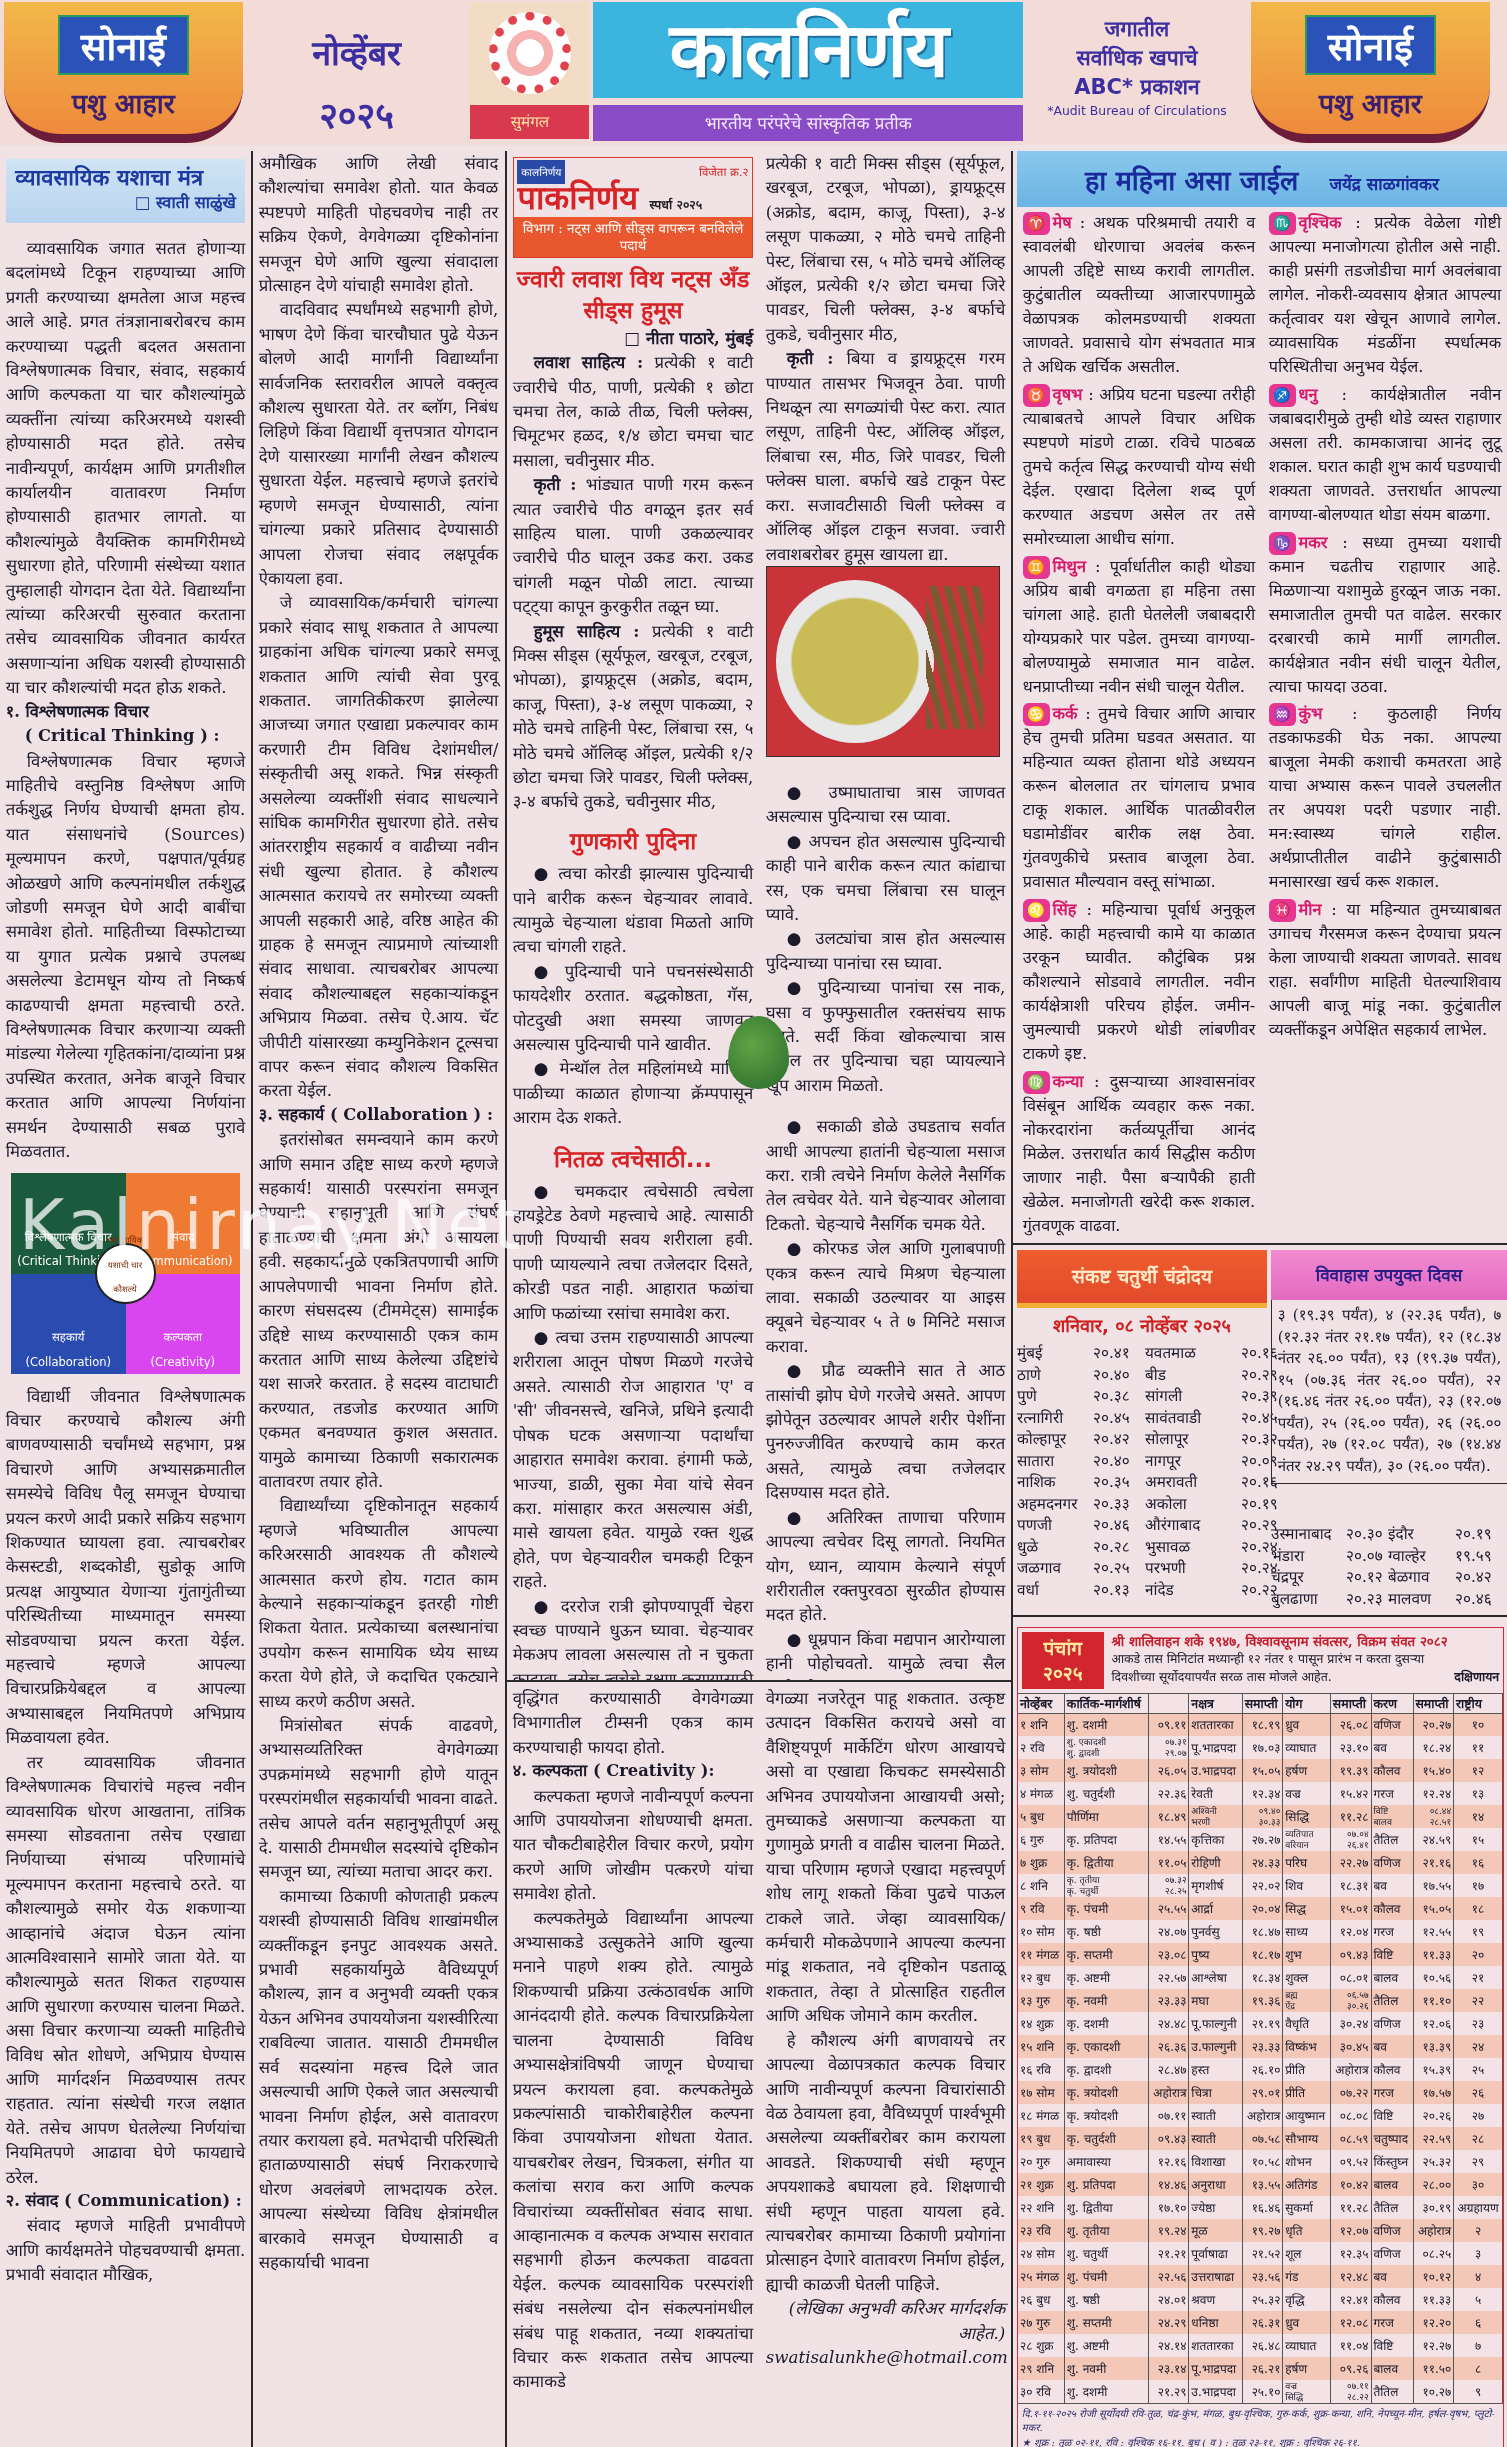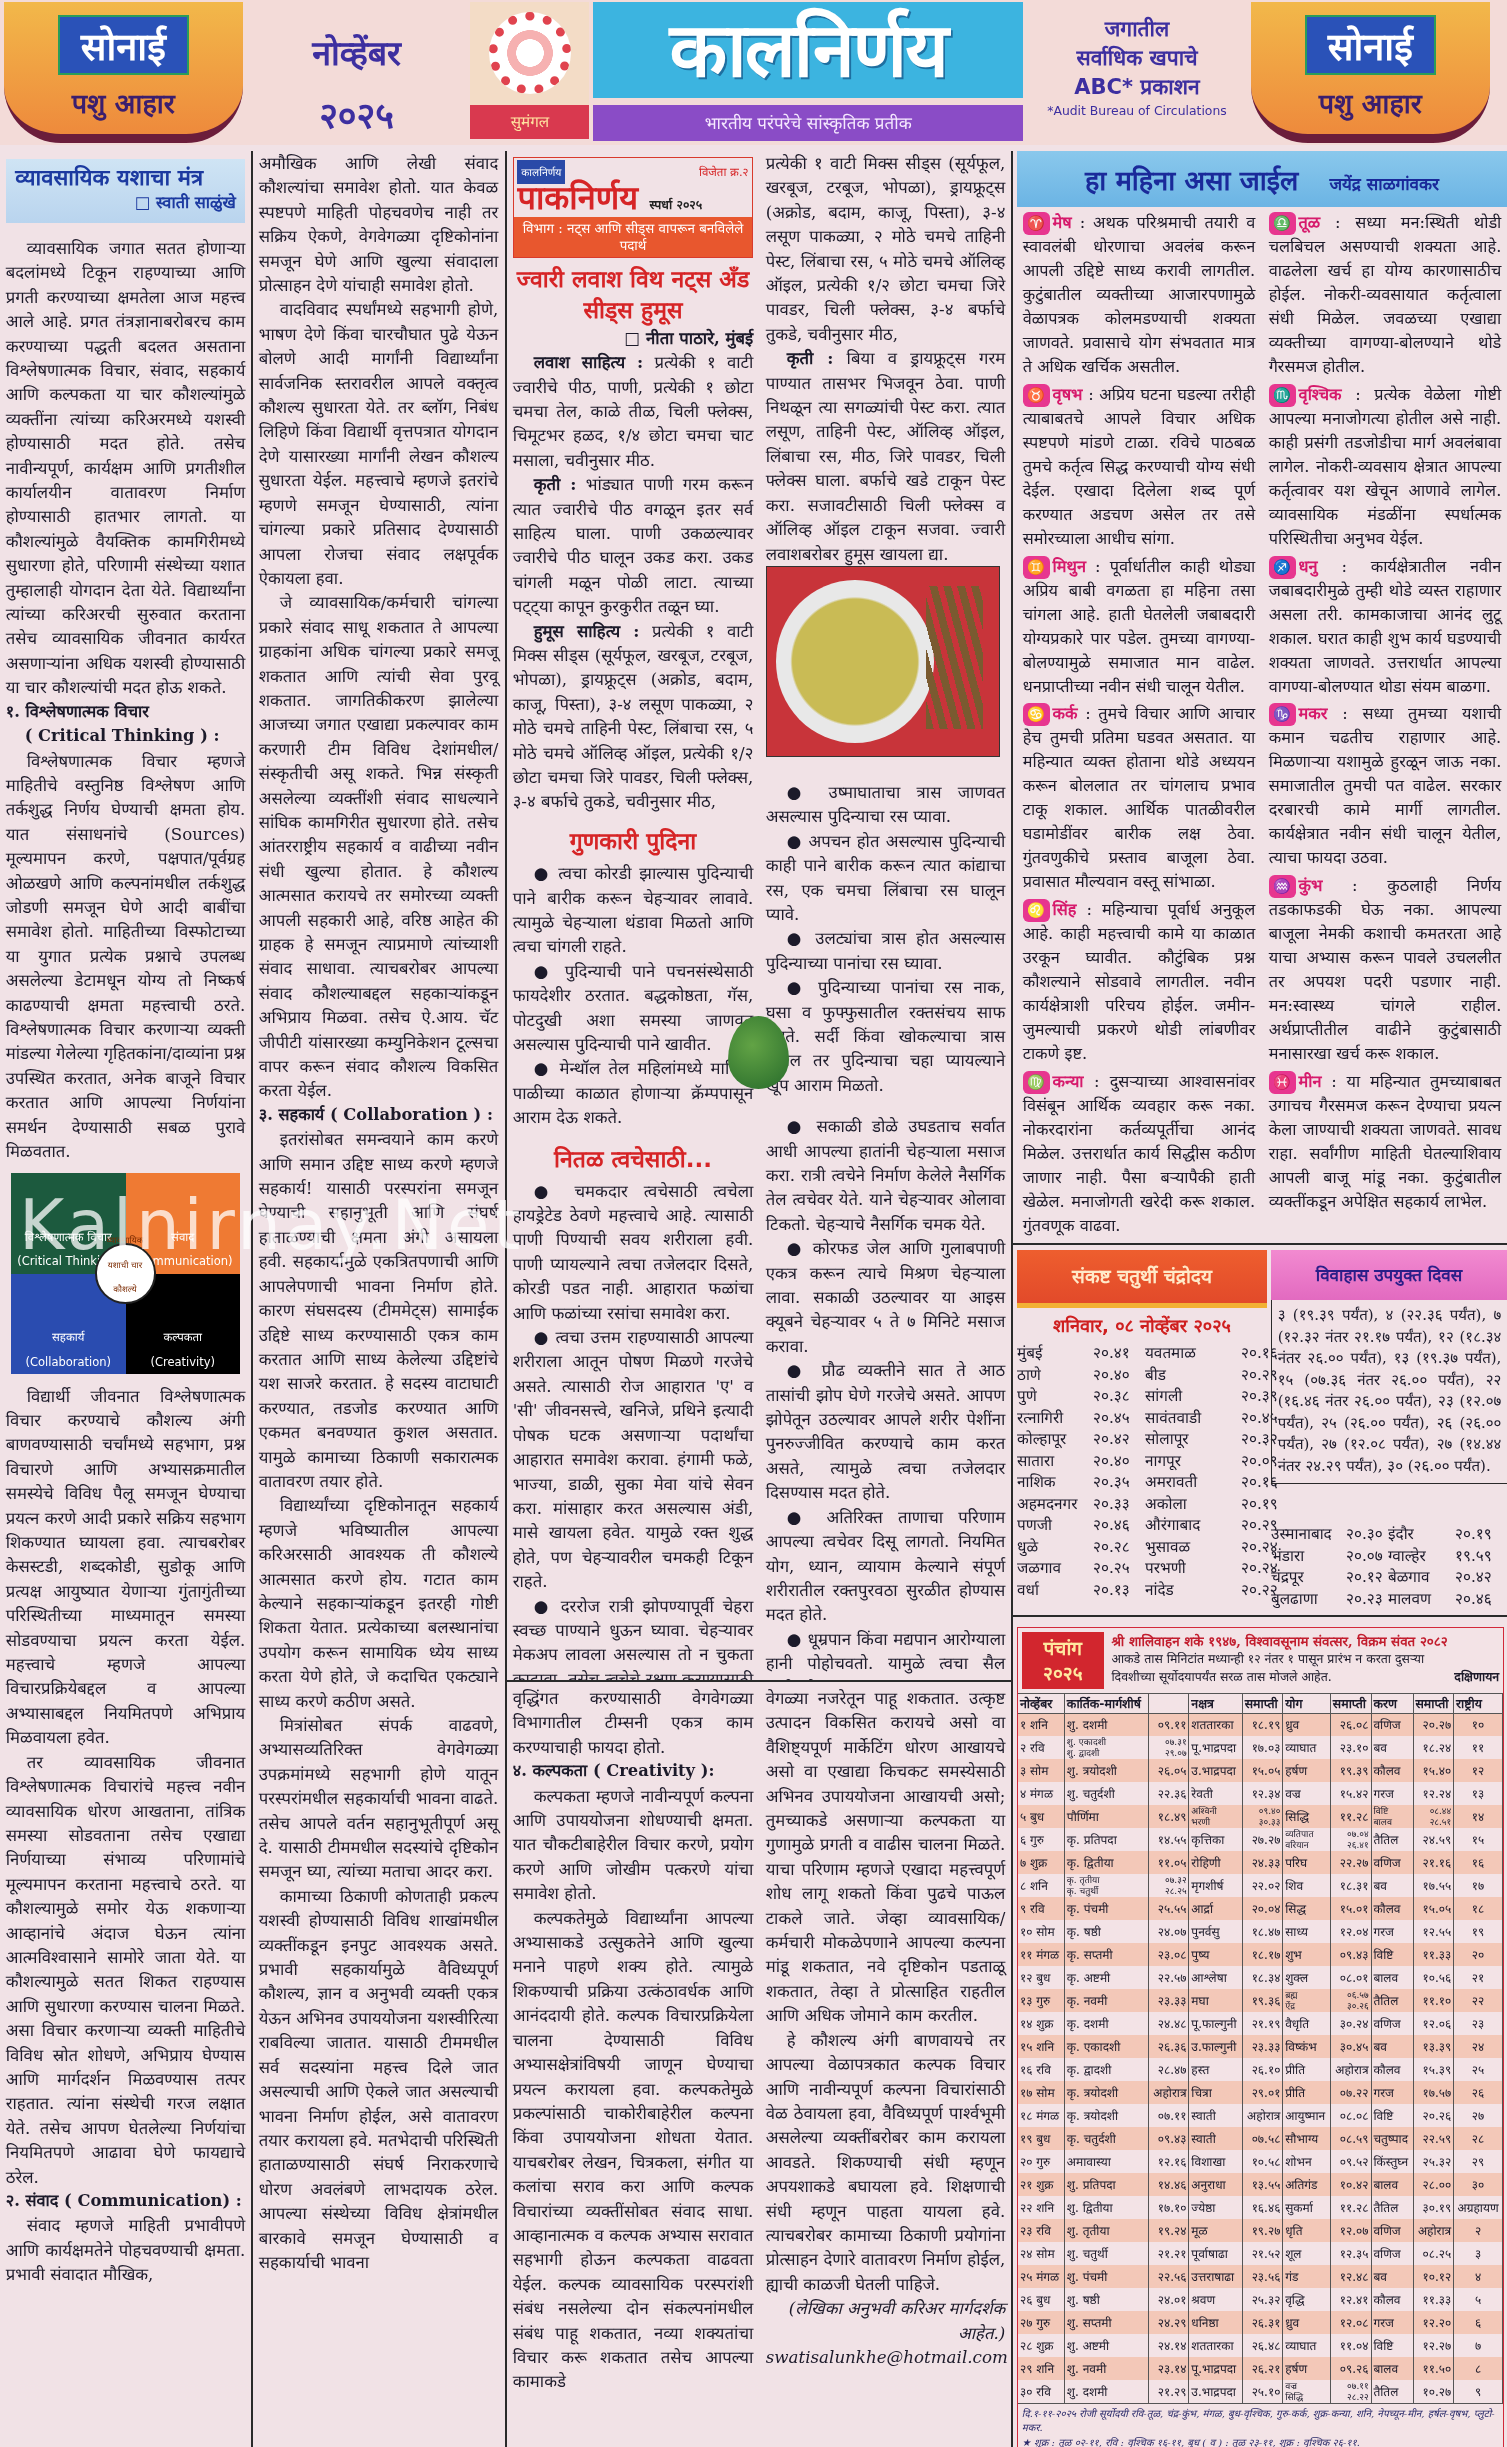--- a/index.html
+++ b/index.html
@@ -131,21 +131,21 @@
           <span>(Critical Thinking)</span>
         </div>
       <div style="background:#ef7a33">
           <span>संवाद</span>
           <span>(Communication)</span>
         </div>
       <div style="background:#2a4cb0">
           <span>सहकार्य</span>
           <span>(Collaboration)</span>
         </div>
-      <div style="background:#000000">
+      <div style="background:#d946ef">
           <span>कल्पकता</span>
           <span>(Creativity)</span>
         </div>
       <div class="c">व्यावसायिक यशाची चार कौशल्ये</div>
     </div>
     <p>विद्यार्थी जीवनात विश्लेषणात्मक विचार करण्याचे कौशल्य अंगी बाणवण्यासाठी चर्चांमध्ये सहभाग, प्रश्न विचारणे आणि अभ्यासक्रमातील समस्येचे विविध पैलू समजून घेण्याचा प्रयत्न करणे आदी प्रकारे सक्रिय सहभाग शिकण्यात घ्यायला हवा. त्याचबरोबर केसस्टडी, शब्दकोडी, सुडोकू आणि प्रत्यक्ष आयुष्यात येणाऱ्या गुंतागुंतीच्या परिस्थितीच्या माध्यमातून समस्या सोडवण्याचा प्रयत्न करता येईल. महत्त्वाचे म्हणजे आपल्या विचारप्रक्रियेबद्दल व आपल्या अभ्यासाबद्दल नियमितपणे अभिप्राय मिळवायला हवेत.</p>
     <p>तर व्यावसायिक जीवनात विश्लेषणात्मक विचारांचे महत्त्व नवीन व्यावसायिक धोरण आखताना, तांत्रिक समस्या सोडवताना तसेच एखाद्या निर्णयाच्या संभाव्य परिणामांचे मूल्यमापन करताना महत्त्वाचे ठरते. या कौशल्यामुळे समोर येऊ शकणाऱ्या आव्हानांचे अंदाज घेऊन त्यांना आत्मविश्वासाने सामोरे जाता येते. या कौशल्यामुळे सतत शिकत राहण्यास आणि सुधारणा करण्यास चालना मिळते. असा विचार करणाऱ्या व्यक्ती माहितीचे विविध स्रोत शोधणे, अभिप्राय घेण्यास आणि मार्गदर्शन मिळवण्यास तत्पर राहतात. त्यांना संस्थेची गरज लक्षात येते. तसेच आपण घेतलेल्या निर्णयांचा नियमितपणे आढावा घेणे फायद्याचे ठरेल.</p>
     <div class="sub">२. संवाद ( Communication) :</div>
     <p>संवाद म्हणजे माहिती प्रभावीपणे आणि कार्यक्षमतेने पोहचवण्याची क्षमता. प्रभावी संवादात मौखिक,</p>
   </div>
@@ -226,21 +226,20 @@
     <div class="zgrid">
       <div>
         <div class="z"><span class="zi">♈</span><span class="zn">मेष</span> : <span>अथक परिश्रमाची तयारी व स्वावलंबी धोरणाचा अवलंब करून आपली उद्दिष्टे साध्य करावी लागतील. कुटुंबातील व्यक्तीच्या आजारपणामुळे वेळापत्रक कोलमडण्याची शक्यता जाणवते. प्रवासाचे योग संभवतात मात्र ते अधिक खर्चिक असतील.</span></div>
         <div class="z"><span class="zi">♉</span><span class="zn">वृषभ</span> : <span>अप्रिय घटना घडल्या तरीही त्याबाबतचे आपले विचार अधिक स्पष्टपणे मांडणे टाळा. रविचे पाठबळ तुमचे कर्तृत्व सिद्ध करण्याची योग्य संधी देईल. एखादा दिलेला शब्द पूर्ण करण्यात अडचण असेल तर तसे समोरच्याला आधीच सांगा.</span></div>
         <div class="z"><span class="zi">♊</span><span class="zn">मिथुन</span> : <span>पूर्वार्धातील काही थोड्या अप्रिय बाबी वगळता हा महिना तसा चांगला आहे. हाती घेतलेली जबाबदारी योग्यप्रकारे पार पडेल. तुमच्या वागण्या-बोलण्यामुळे समाजात मान वाढेल. धनप्राप्तीच्या नवीन संधी चालून येतील.</span></div>
         <div class="z"><span class="zi">♋</span><span class="zn">कर्क</span> : <span>तुमचे विचार आणि आचार हेच तुमची प्रतिमा घडवत असतात. या महिन्यात व्यक्त होताना थोडे अध्ययन करून बोललात तर चांगलाच प्रभाव टाकू शकाल. आर्थिक पातळीवरील घडामोडींवर बारीक लक्ष ठेवा. गुंतवणुकीचे प्रस्ताव बाजूला ठेवा. प्रवासात मौल्यवान वस्तू सांभाळा.</span></div>
         <div class="z"><span class="zi">♌</span><span class="zn">सिंह</span> : <span>महिन्याचा पूर्वार्ध अनुकूल आहे. काही महत्त्वाची कामे या काळात उरकून घ्यावीत. कौटुंबिक प्रश्न कौशल्याने सोडवावे लागतील. नवीन कार्यक्षेत्राशी परिचय होईल. जमीन-जुमल्याची प्रकरणे थोडी लांबणीवर टाकणे इष्ट.</span></div>
         <div class="z"><span class="zi">♍</span><span class="zn">कन्या</span> : <span>दुसऱ्याच्या आश्वासनांवर विसंबून आर्थिक व्यवहार करू नका. नोकरदारांना कर्तव्यपूर्तीचा आनंद मिळेल. उत्तरार्धात कार्य सिद्धीस कठीण जाणार नाही. पैसा बऱ्यापैकी हाती खेळेल. मनाजोगती खरेदी करू शकाल. गुंतवणूक वाढवा.</span></div>
       </div>
       <div>
-        <div class="z"><span class="zi">♎</span><span class="zn">तूळ</span> : <span>सध्या मन:स्थिती थोडी चलबिचल असण्याची शक्यता आहे. वाढलेला खर्च हा योग्य कारणासाठीच होईल. नोकरी-व्यवसायात कर्तृत्वाला संधी मिळेल. जवळच्या एखाद्या व्यक्तीच्या वागण्या-बोलण्याने थोडे गैरसमज होतील.</span></div>
         <div class="z"><span class="zi">♏</span><span class="zn">वृश्चिक</span> : <span>प्रत्येक वेळेला गोष्टी आपल्या मनाजोगत्या होतील असे नाही. काही प्रसंगी तडजोडीचा मार्ग अवलंबावा लागेल. नोकरी-व्यवसाय क्षेत्रात आपल्या कर्तृत्वावर यश खेचून आणावे लागेल. व्यावसायिक मंडळींना स्पर्धात्मक परिस्थितीचा अनुभव येईल.</span></div>
         <div class="z"><span class="zi">♐</span><span class="zn">धनु</span> : <span>कार्यक्षेत्रातील नवीन जबाबदारीमुळे तुम्ही थोडे व्यस्त राहाणार असला तरी. कामकाजाचा आनंद लुटू शकाल. घरात काही शुभ कार्य घडण्याची शक्यता जाणवते. उत्तरार्धात आपल्या वागण्या-बोलण्यात थोडा संयम बाळगा.</span></div>
         <div class="z"><span class="zi">♑</span><span class="zn">मकर</span> : <span>सध्या तुमच्या यशाची कमान चढतीच राहाणार आहे. मिळणाऱ्या यशामुळे हुरळून जाऊ नका. समाजातील तुमची पत वाढेल. सरकार दरबारची कामे मार्गी लागतील. कार्यक्षेत्रात नवीन संधी चालून येतील, त्याचा फायदा उठवा.</span></div>
         <div class="z"><span class="zi">♒</span><span class="zn">कुंभ</span> : <span>कुठलाही निर्णय तडकाफडकी घेऊ नका. आपल्या बाजूला नेमकी कशाची कमतरता आहे याचा अभ्यास करून पावले उचललीत तर अपयश पदरी पडणार नाही. मन:स्वास्थ्य चांगले राहील. अर्थप्राप्तीतील वाढीने कुटुंबासाठी मनासारखा खर्च करू शकाल.</span></div>
         <div class="z"><span class="zi">♓</span><span class="zn">मीन</span> : <span>या महिन्यात तुमच्याबाबत उगाचच गैरसमज करून देण्याचा प्रयत्न केला जाण्याची शक्यता जाणवते. सावध राहा. सर्वांगीण माहिती घेतल्याशिवाय आपली बाजू मांडू नका. कुटुंबातील व्यक्तींकडून अपेक्षित सहकार्य लाभेल.</span></div>
       </div>
     </div>
   </div>
   <div class="hline" style="left:1011px;width:496px;top:1092px"></div>
 

